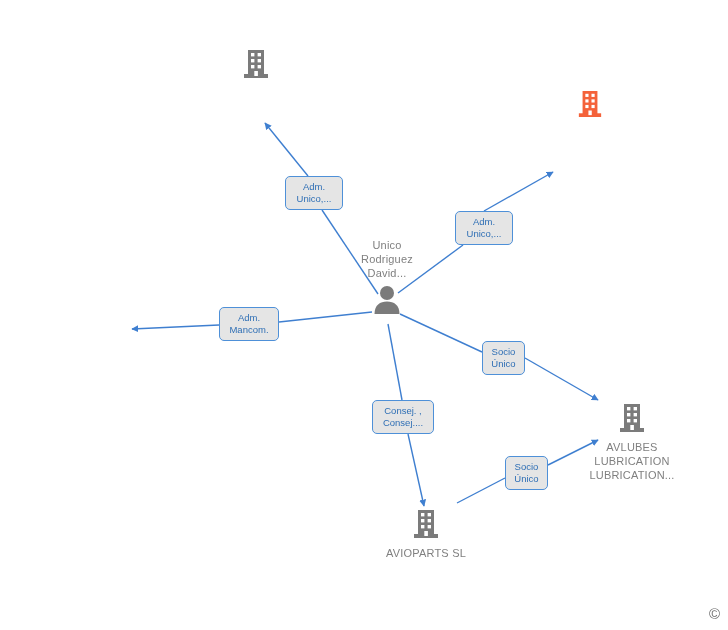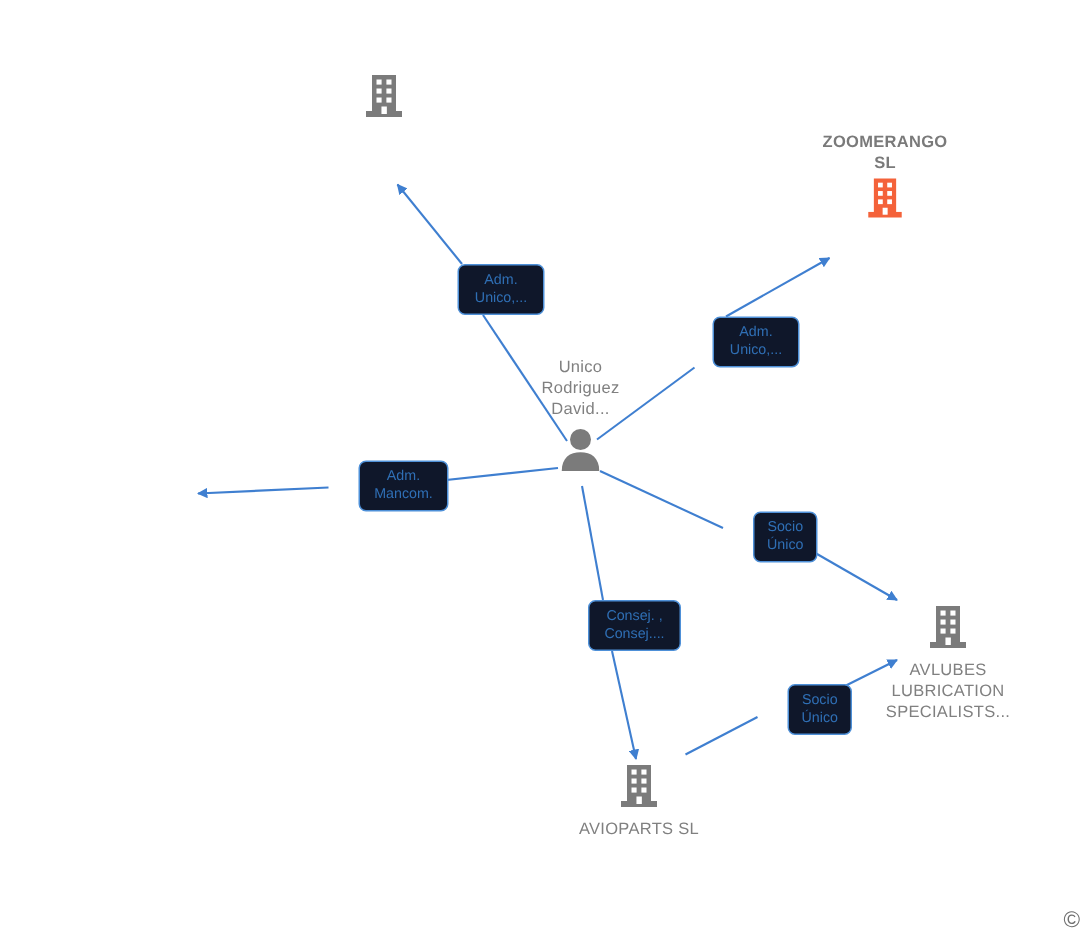--- a/index.html
+++ b/index.html
@@ -44,31 +44,30 @@
   .node-label.highlight {
     color: #7a7a7a;
     font-weight: bold;
   }
   .node-icon {
     display: block;
     margin: 0 auto;
   }
   .edge-label {
     position: absolute;
-    background: #0f172a;
+    background: #e5e5e5;
     border: 1.6px solid #4e90d8;
     border-radius: 5px;
     color: #2f6fb5;
     font-size: 9.5px;
     line-height: 12px;
     text-align: center;
     padding: 4px 6px;
     box-sizing: border-box;
     white-space: nowrap;
-    margin-left: 20px;
   }
   .watermark {
     position: absolute;
     right: 8px;
     bottom: 8px;
     display: flex;
     align-items: center;
     gap: 4px;
     user-select: none;
   }
@@ -133,24 +132,20 @@
       <rect x="15.6" y="5" width="3.4" height="3.4" fill="#ffffff"></rect>
       <rect x="9" y="11" width="3.4" height="3.4" fill="#ffffff"></rect>
       <rect x="15.6" y="11" width="3.4" height="3.4" fill="#ffffff"></rect>
       <rect x="9" y="17" width="3.4" height="3.4" fill="#ffffff"></rect>
       <rect x="15.6" y="17" width="3.4" height="3.4" fill="#ffffff"></rect>
       <rect x="12.3" y="23" width="3.6" height="5" fill="#ffffff"></rect>
     </svg>
   </div>
 
   <div class="node" style="left:590px; top:88px;">
-    <div class="node-label highlight">
-      <div>ZOOMERANGO</div>
-      <div>SL</div>
-    </div>
     <svg class="node-icon" width="26" height="32" viewBox="0 0 28 32">
       <rect x="6" y="2" width="16" height="26" fill="#f4623a"></rect>
       <rect x="2" y="26" width="24" height="4" fill="#f4623a"></rect>
       <rect x="9" y="5" width="3.4" height="3.4" fill="#ffffff"></rect>
       <rect x="15.6" y="5" width="3.4" height="3.4" fill="#ffffff"></rect>
       <rect x="9" y="11" width="3.4" height="3.4" fill="#ffffff"></rect>
       <rect x="15.6" y="11" width="3.4" height="3.4" fill="#ffffff"></rect>
       <rect x="9" y="17" width="3.4" height="3.4" fill="#ffffff"></rect>
       <rect x="15.6" y="17" width="3.4" height="3.4" fill="#ffffff"></rect>
       <rect x="12.3" y="23" width="3.6" height="5" fill="#ffffff"></rect>
@@ -178,21 +173,21 @@
       <rect x="15.6" y="5" width="3.4" height="3.4" fill="#ffffff"></rect>
       <rect x="9" y="11" width="3.4" height="3.4" fill="#ffffff"></rect>
       <rect x="15.6" y="11" width="3.4" height="3.4" fill="#ffffff"></rect>
       <rect x="9" y="17" width="3.4" height="3.4" fill="#ffffff"></rect>
       <rect x="15.6" y="17" width="3.4" height="3.4" fill="#ffffff"></rect>
       <rect x="12.3" y="23" width="3.6" height="5" fill="#ffffff"></rect>
     </svg>
     <div class="node-label" style="margin-top:6px;">
       <div>AVLUBES</div>
       <div>LUBRICATION</div>
-      <div>SPECIALISTS...</div>
+      <div>LUBRICATION...</div>
     </div>
   </div>
 
   <div class="node" style="left:426px; top:508px;">
     <svg class="node-icon" width="28" height="32" viewBox="0 0 28 32">
       <rect x="6" y="2" width="16" height="26" fill="#7b7b7b"></rect>
       <rect x="2" y="26" width="24" height="4" fill="#7b7b7b"></rect>
       <rect x="9" y="5" width="3.4" height="3.4" fill="#ffffff"></rect>
       <rect x="15.6" y="5" width="3.4" height="3.4" fill="#ffffff"></rect>
       <rect x="9" y="11" width="3.4" height="3.4" fill="#ffffff"></rect>

